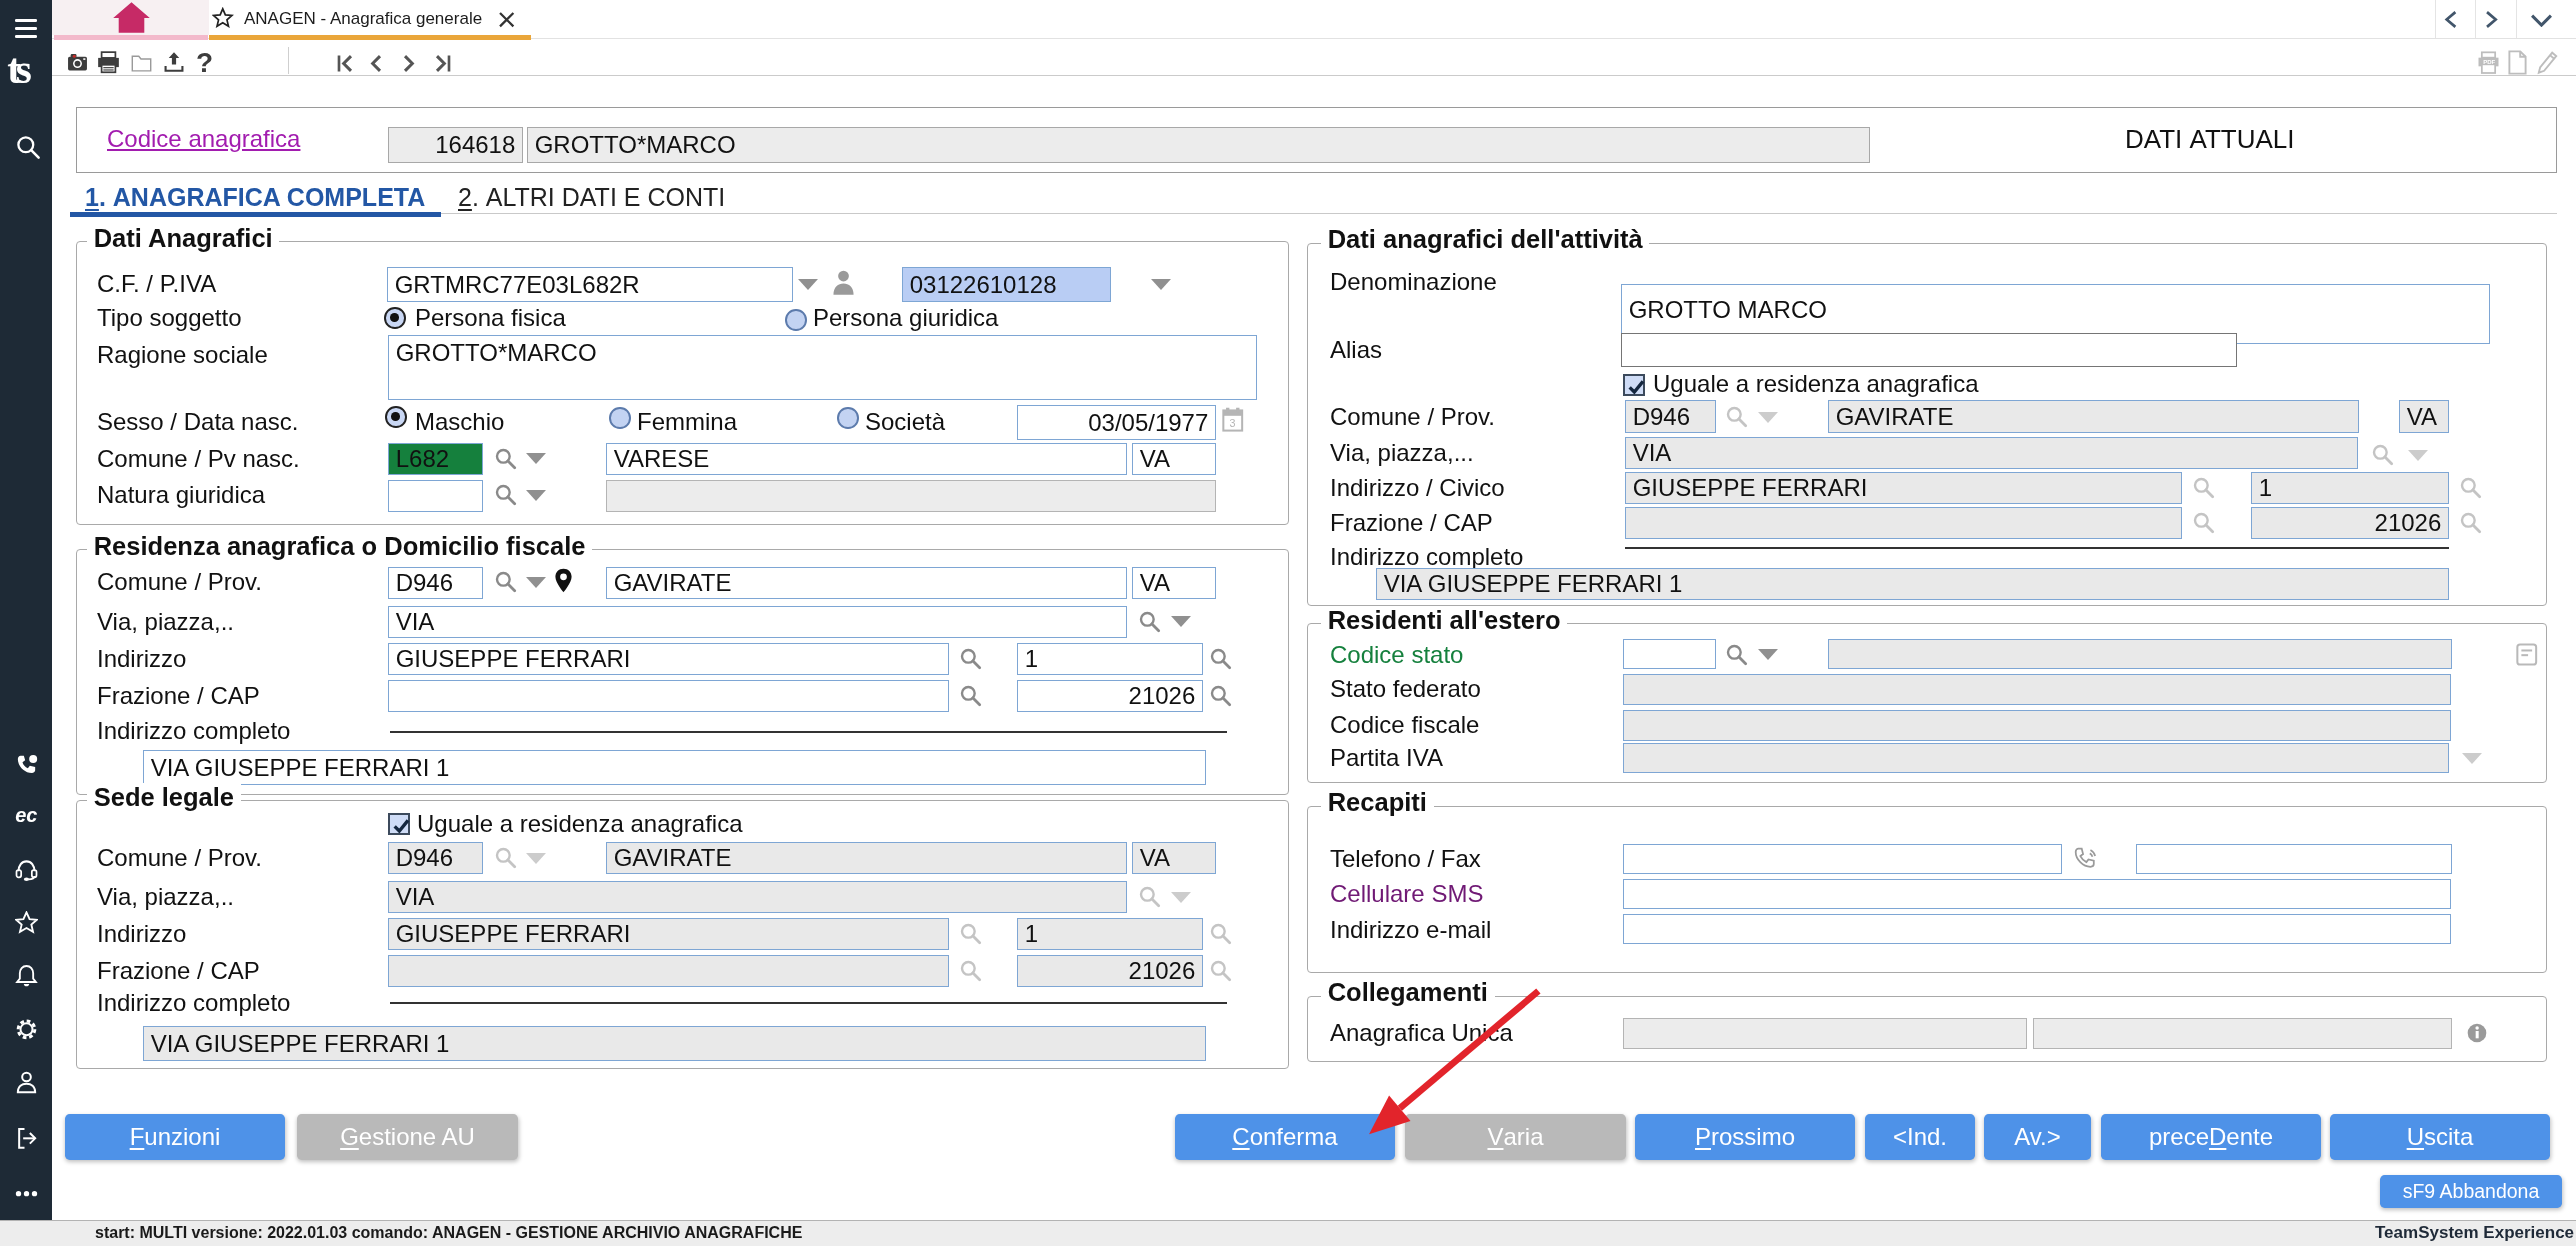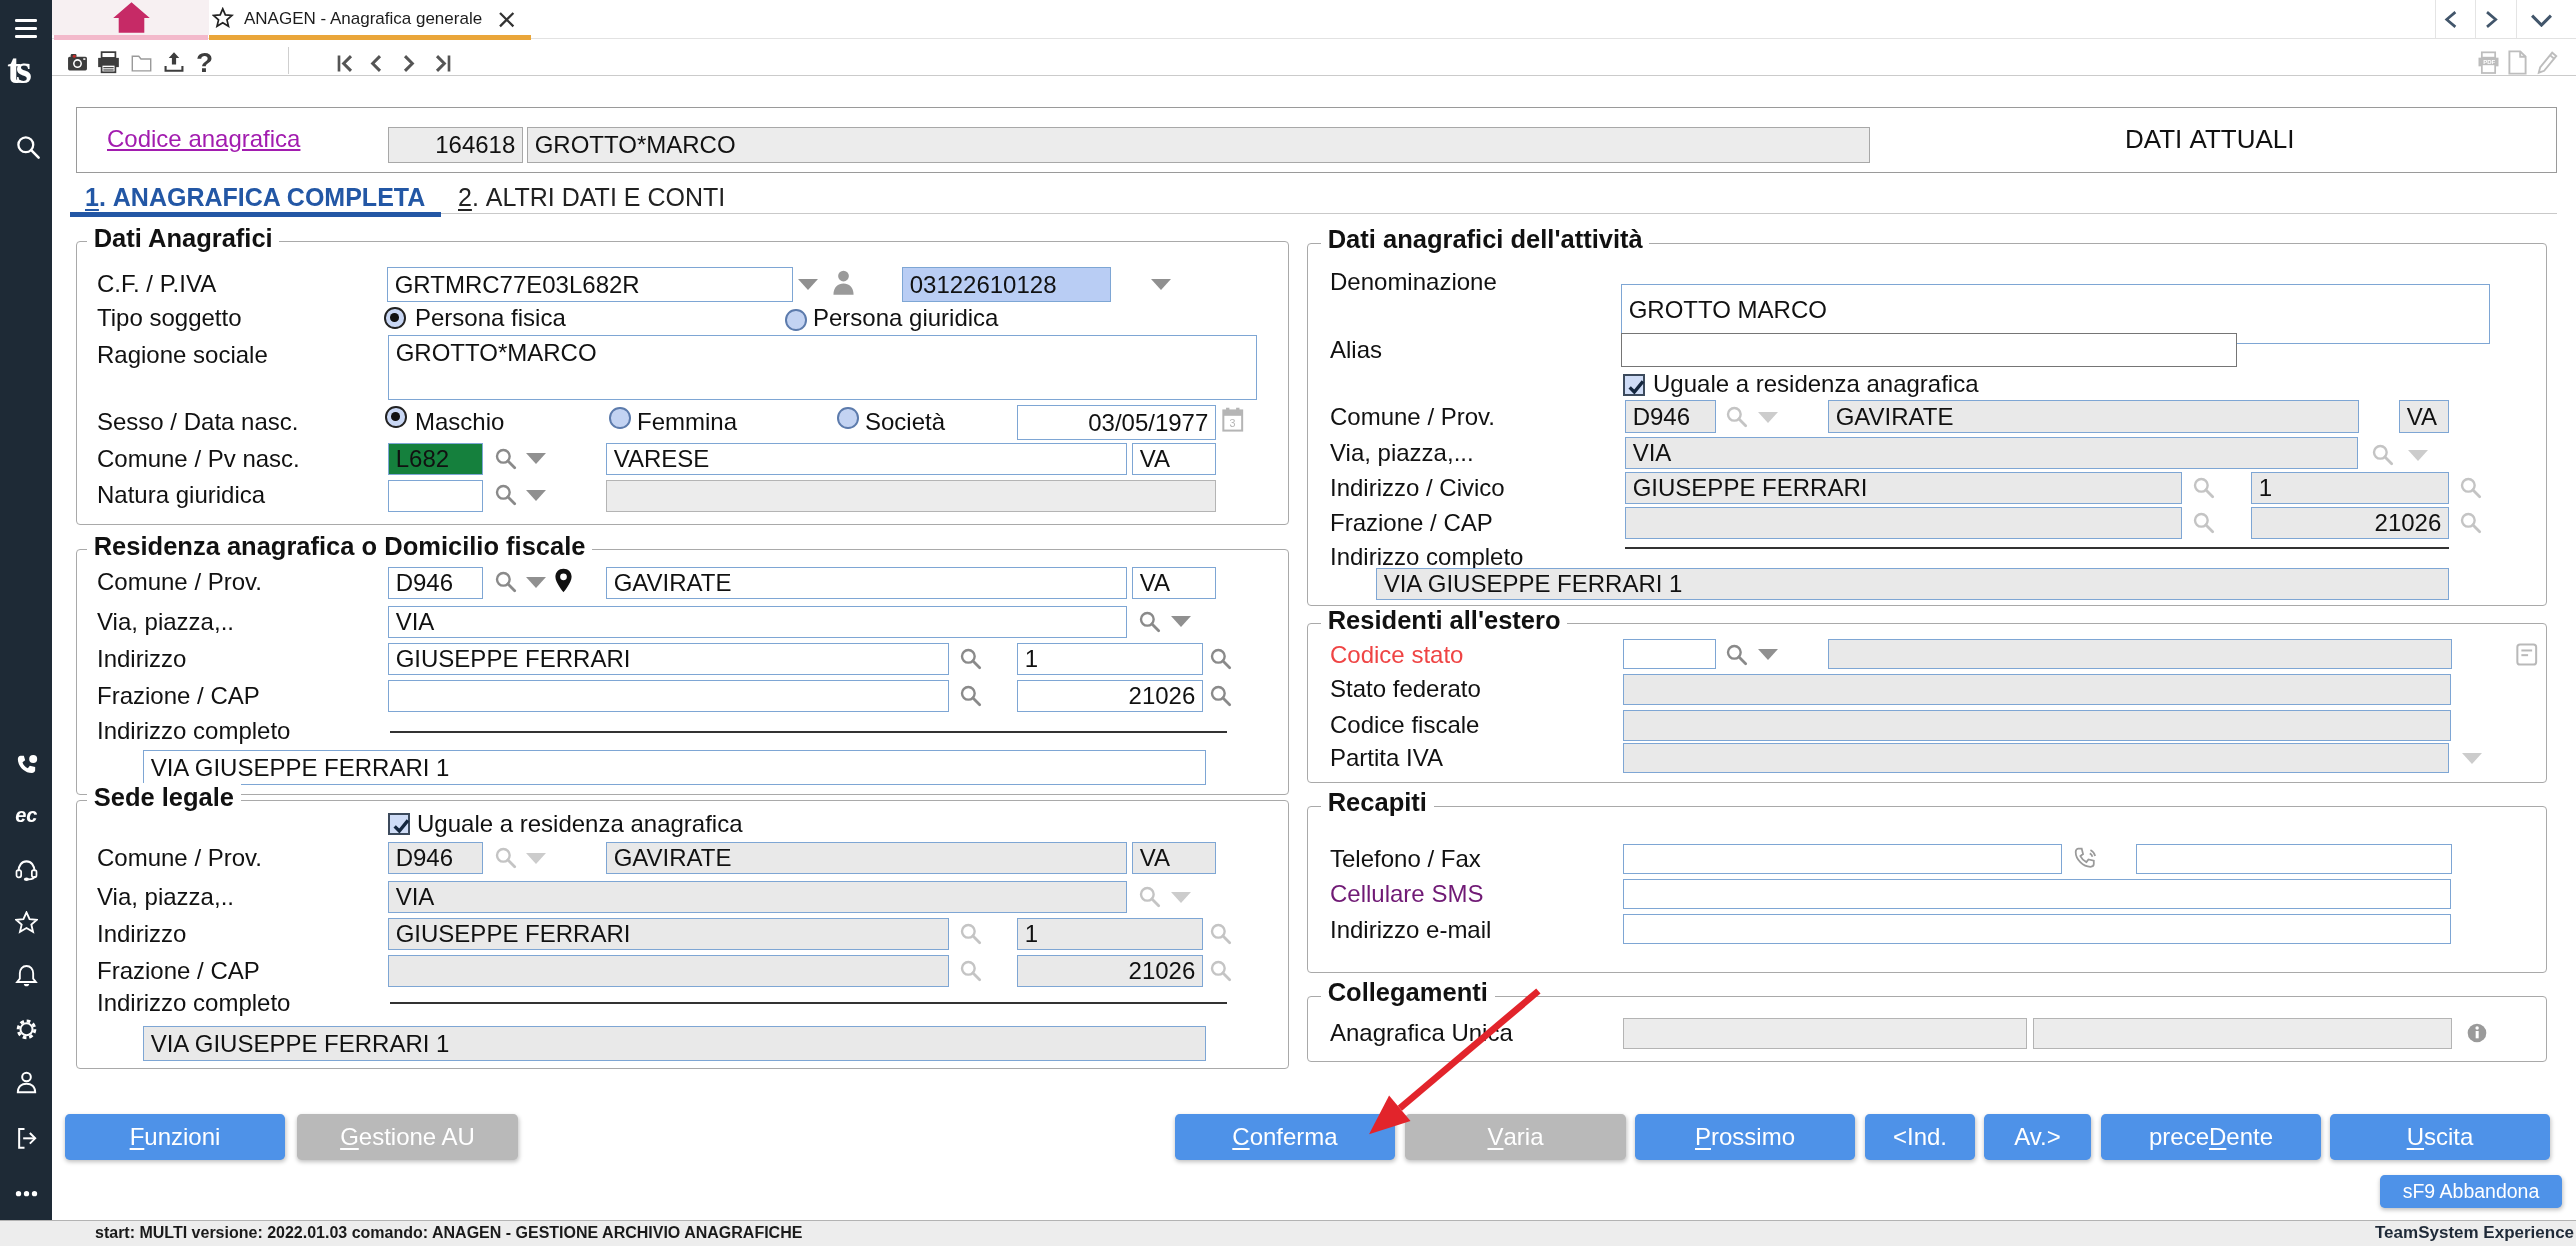--- a/index.html
+++ b/index.html
@@ -428,21 +428,21 @@
       <circle cx="14" cy="14" r="9.5" fill="none" stroke="#c4c4c4" stroke-width="3.6"></circle>
       <line x1="21" y1="21" x2="31" y2="31" stroke="#c4c4c4" stroke-width="4.2" stroke-linecap="round"></line>
     </svg>
 <div class="lbf" style="left:1330px;top:537px;height:40px;font-size:24px;color:#111;">Indirizzo completo</div>
 <div class="abs" style="left:1625px;top:547px;width:824px;height:2px;background:#333;"></div>
 <div class="inb" style="left:1376px;top:568px;width:1073px;height:32px;background:#e9e9e9;border:1.3px solid #7ea6d4;align-items:center;">
       <span>VIA GIUSEPPE FERRARI 1</span>
     </div>
 <div class="fs" style="left:1307px;top:623px;width:1240px;height:160px;"></div>
 <div class="leg" style="left:1321px;top:606px;">Residenti all'estero</div>
-<div class="lbf" style="left:1330px;top:635px;height:40px;font-size:24px;color:#ef4444;">Codice stato</div>
+<div class="lbf" style="left:1330px;top:635px;height:40px;font-size:24px;color:#15803d;">Codice stato</div>
 <div class="inb" style="left:1623px;top:639px;width:93px;height:30px;background:#fff;border:1.3px solid #7ea6d4;align-items:center;">
       <span></span>
     </div>
 <svg class="ico" style="left:1725px;top:643px" width="24" height="24" viewBox="0 0 36 36">
       <circle cx="14" cy="14" r="9.5" fill="none" stroke="#8a8a8a" stroke-width="3.6"></circle>
       <line x1="21" y1="21" x2="31" y2="31" stroke="#8a8a8a" stroke-width="4.2" stroke-linecap="round"></line>
     </svg>
 <div class="abs" style="left:1758px;top:649px;width:0;height:0;border-left:10px solid transparent;border-right:10px solid transparent;border-top:11.4px solid #909090;"></div>
 <div class="inb" style="left:1828px;top:639px;width:624px;height:30px;background:#e9e9e9;border:1.3px solid #7ea6d4;align-items:center;">
       <span></span>

